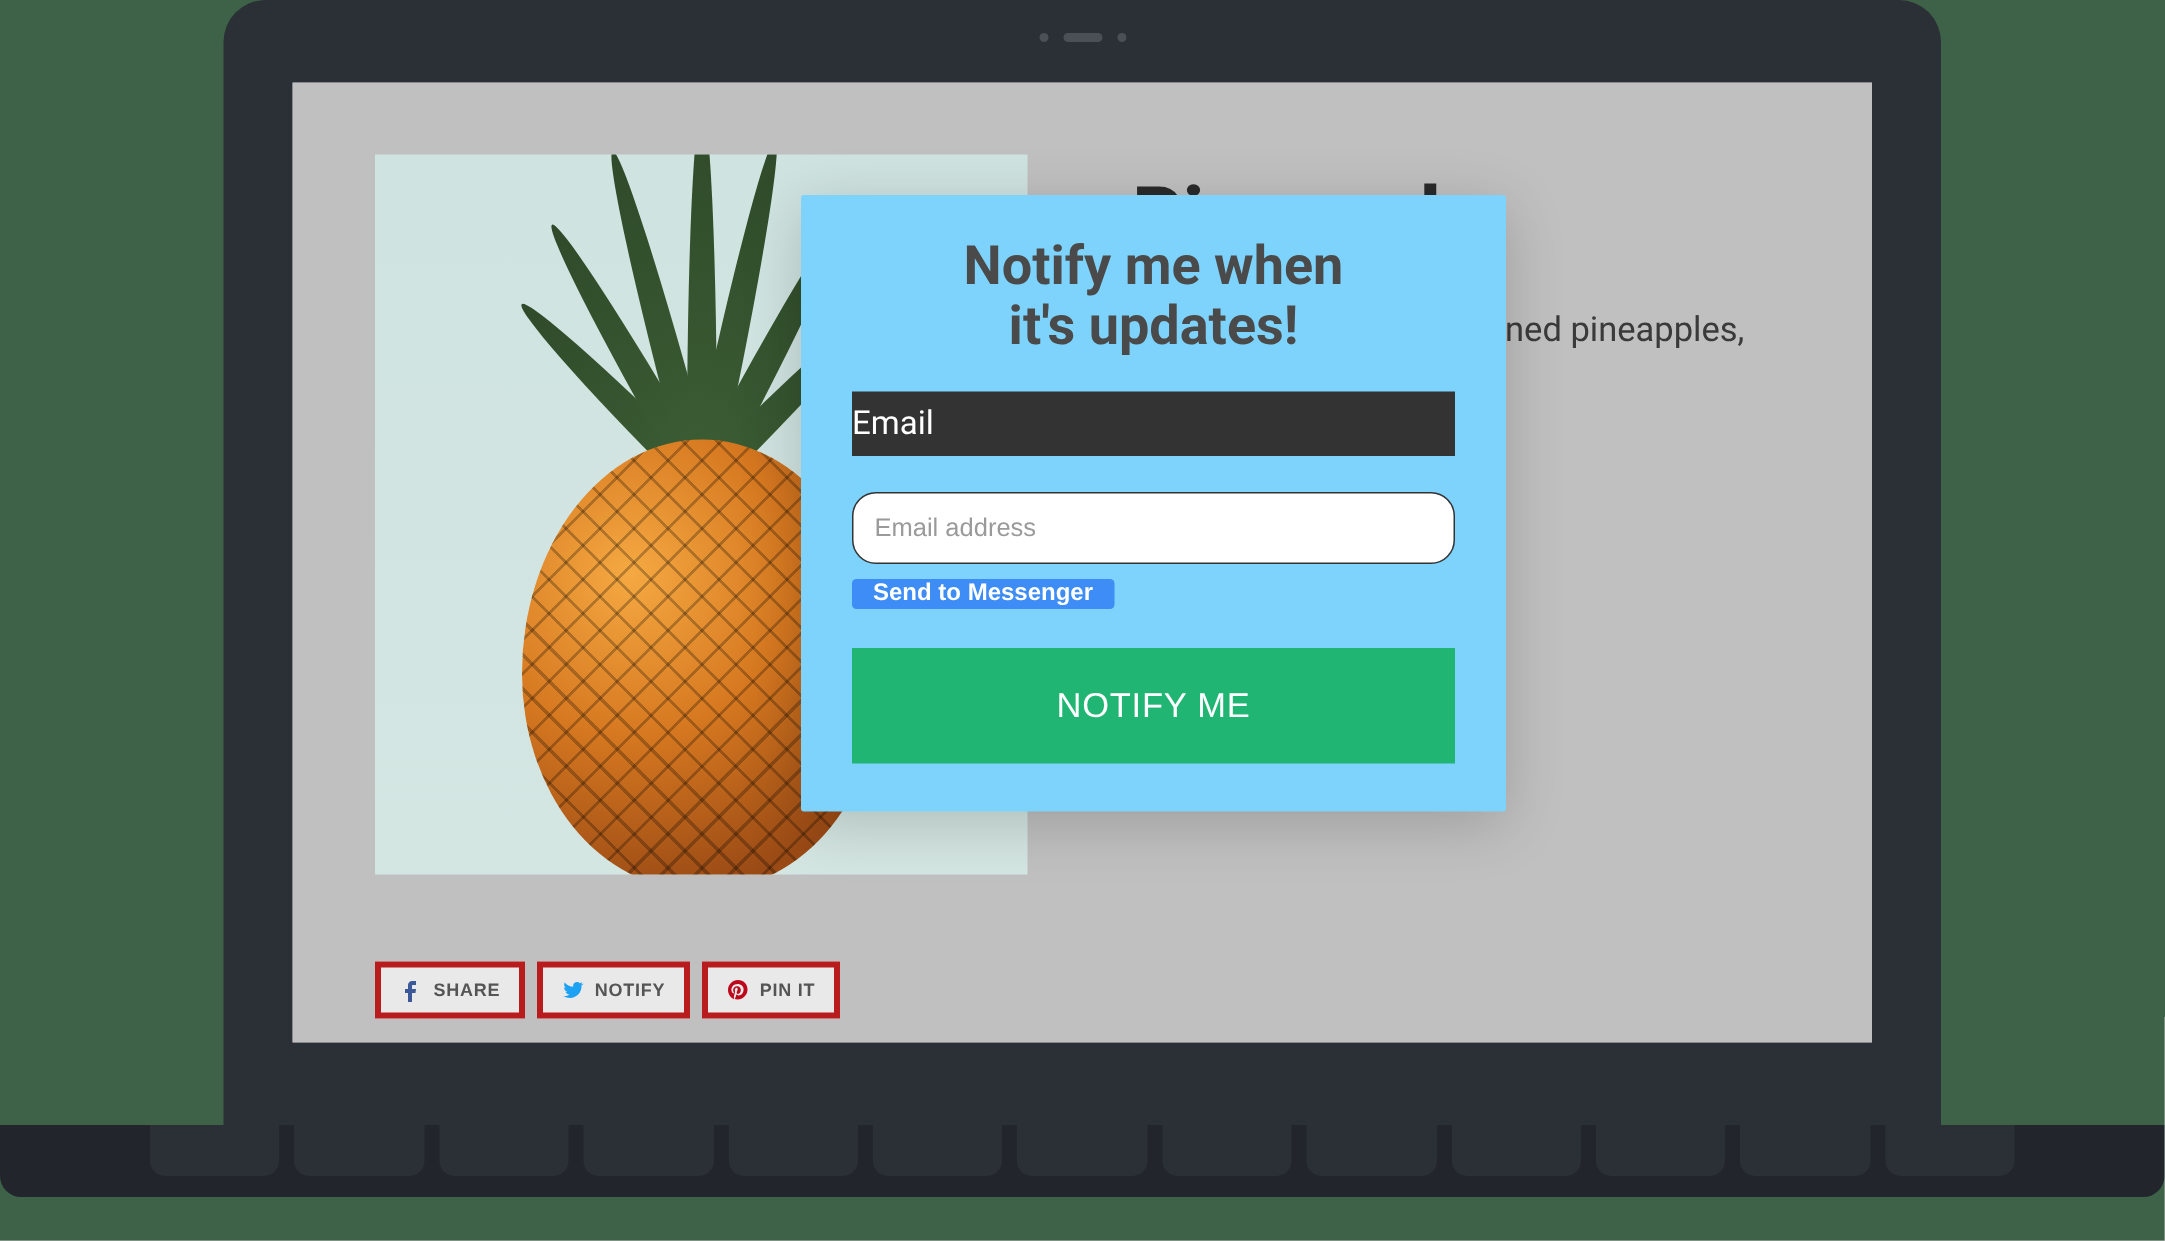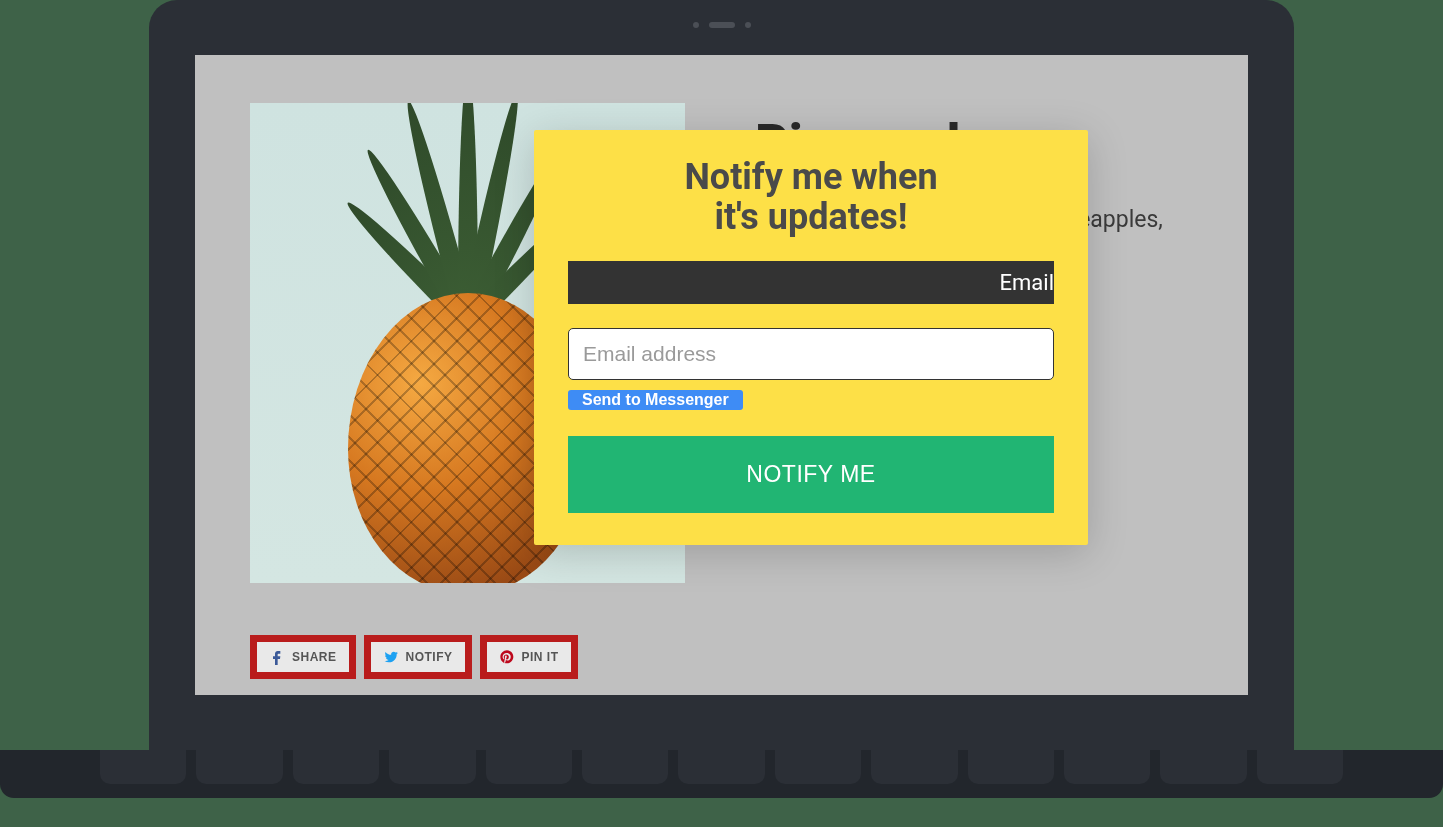--- a/index.html
+++ b/index.html
@@ -106,65 +106,65 @@
       position: absolute;
       left: 55px;
       bottom: 16px;
       display: flex;
       gap: 8px;
     }
     .share-btn {
       display: flex;
       align-items: center;
       gap: 7px;
-      border: 7px solid #b91c1c;
+      border: 4px solid #b91c1c;
       background: #e9e9e9;
       padding: 7px 12px;
       font-size: 12px;
       font-weight: 700;
       letter-spacing: 0.5px;
       color: #555;
       cursor: pointer;
       justify-content: center;
     }
     .share-btn svg { width: 16px; height: 16px; }
     .overlay {
       position: absolute;
       top: 75px;
       left: 339px;
-      width: 554px;
-      background: #fde047;
+      width: 470px;
+      background: #7dd3fc;
       border-radius: 2px;
       padding: 28px 34px 32px 34px;
       box-shadow: 0 8px 40px rgba(0,0,0,0.18);
     }
     .overlay-title {
       font-size: 36px;
       font-weight: 700;
       color: #4a4a4a;
       text-align: center;
       line-height: 1.1;
     }
     .tabs { display: flex; margin-top: 24px; }
     .tab {
       flex: 1;
-      text-align: right;
+      text-align: left;
       padding: 9px 0;
       font-size: 22px;
       cursor: pointer;
     }
     .tab-active { background: #333333; color: #fff; }
     .tab-inactive { background: #f0f0f0; color: #222; }
     .email-input {
       width: 100%;
       margin-top: 24px;
       padding: 13px 14px;
-      font-size: 21px;
+      font-size: 17px;
       border: 1px solid #333;
-      border-radius: 5px;
+      border-radius: 16px;
       color: #333;
       outline: none;
     }
     .email-input::placeholder { color: #9a9a9a; }
     .messenger-label { font-size: 22px; color: #111; margin-top: 28px; }
     .messenger-btn {
       display: inline-block;
       margin-top: 10px;
       background: #3e8cf5;
       color: #fff;

